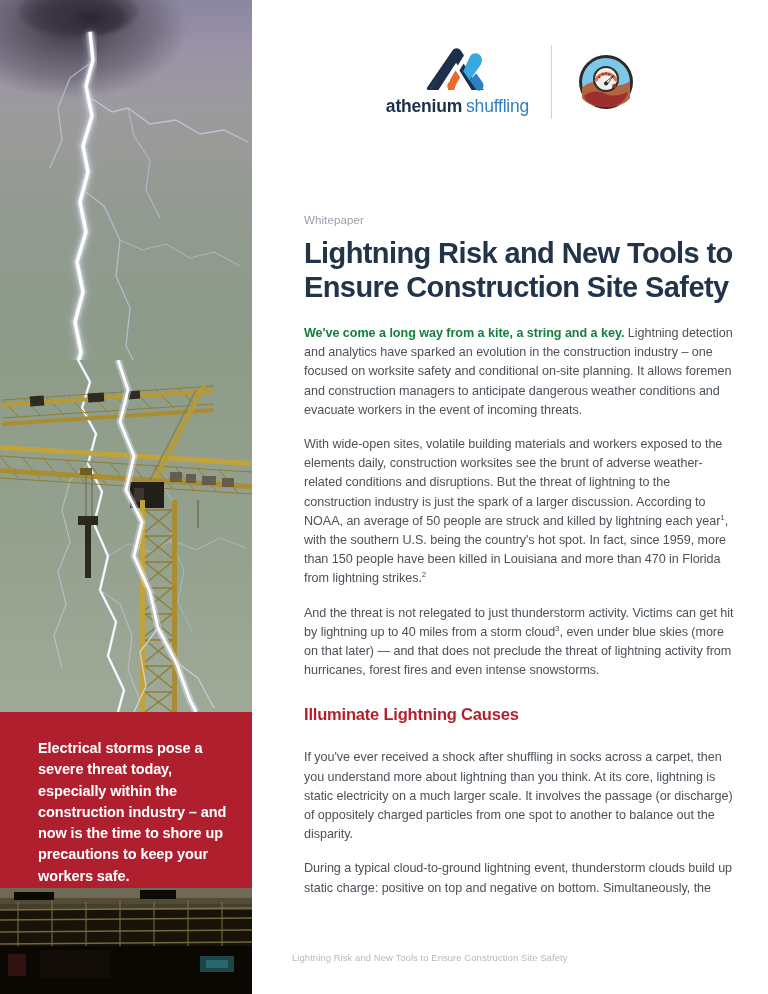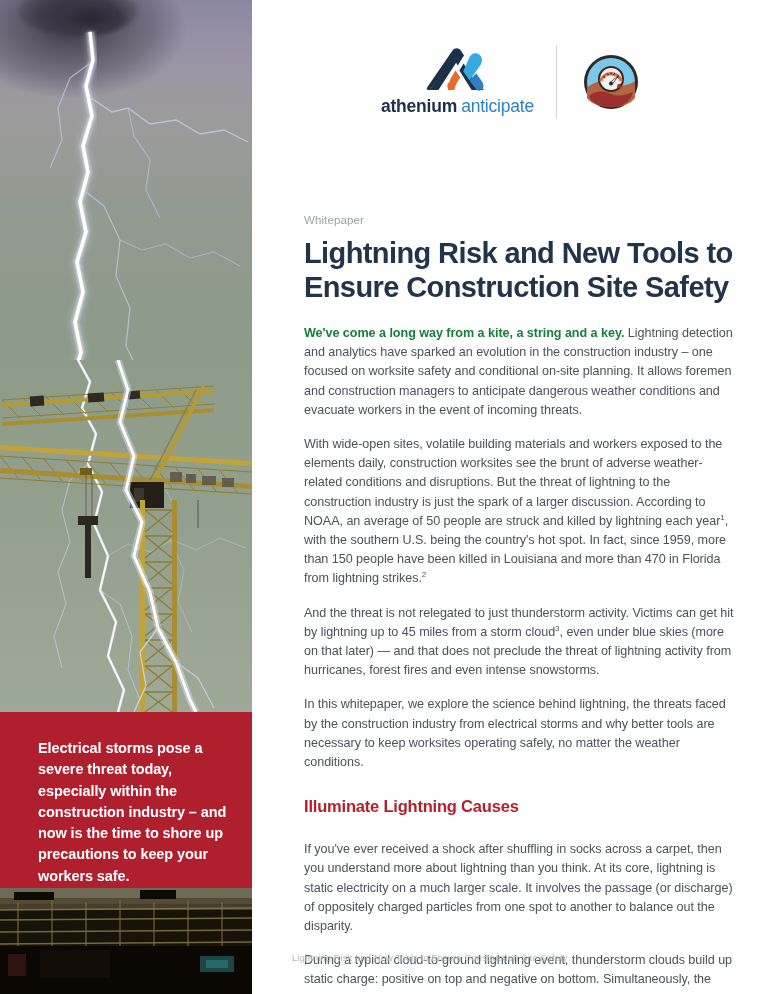--- a/index.html
+++ b/index.html
@@ -448,21 +448,21 @@
           <circle cx="25.2" cy="38" r="3.9" fill="#ea6a2b"></circle>
 
           <path d="M44,8.2 C46.4,4.8 50.9,4.2 53.8,6.9 C56.7,9.6 56.6,14 54.2,17.4
                    L43.6,32.4 L37.2,23.2 Z" fill="#37a8e0"></path>
 
           <path d="M43.6,32.4 L50,41.2 C51.6,43.4 55.4,43 56.8,40.6 C58.2,38.2 57.4,35.4 56,33.4
                    L50.2,25.2 Z" fill="#2f7fc4"></path>
         </svg>
         <div class="logo-wordmark">
           <span class="wm-bold">athenium</span>
-          <span class="wm-light">anticipate</span>
+          <span class="wm-light">shuffling</span>
         </div>
       </div>
       <div class="logo-divider"></div>
       <svg class="badge-mark" viewBox="0 0 56 56">
         <circle cx="28" cy="28" r="27" fill="#2d2a28"></circle>
         <circle cx="28" cy="28" r="24" fill="#7dc7e8"></circle>
         <path d="M4,34 C12,26 22,27 28,30 C34,33 46,32 52,27 L52,44 C48,50 38,53 28,53
                  C18,53 8,50 4,44 Z" fill="#b4643f"></path>
         <path d="M6,42 C14,36 22,37 28,40 C34,43 44,41 50,38 C48,48 39,53 28,53
                  C17,53 8,49 6,42 Z" fill="#9e2f2f"></path>
@@ -482,23 +482,22 @@
     </div>
 
     <div class="article">
       <div class="eyebrow">Whitepaper</div>
       <h1 class="title">Lightning Risk and New Tools to Ensure Construction Site Safety</h1>
 
       <p class="para"><span class="lead-in">We've come a long way from a kite, a string and a key.</span><span> Lightning detection and analytics have sparked an evolution in the construction industry – one focused on worksite safety and conditional on-site planning. It allows foremen and construction managers to anticipate dangerous weather conditions and evacuate workers in the event of incoming threats.</span></p>
 
       <p class="para"><span>With wide-open sites, volatile building materials and workers exposed to the elements daily, construction worksites see the brunt of adverse weather-related conditions and disruptions. But the threat of lightning to the construction industry is just the spark of a larger discussion. According to NOAA, an average of 50 people are struck and killed by lightning each year</span><sup>1</sup><span>, with the southern U.S. being the country's hot spot. In fact, since 1959, more than 150 people have been killed in Louisiana and more than 470 in Florida from lightning strikes.</span><sup>2</sup></p>
 
-      <p class="para"><span>And the threat is not relegated to just thunderstorm activity. Victims can get hit by lightning up to 45 miles from a storm cloud</span><sup>3</sup><span>, even under blue skies (more on that later) — and that does not preclude the threat of lightning activity from hurricanes, forest fires and even intense snowstorms.</span></p>
-
-      <p class="para">In this whitepaper, we explore the science behind lightning, the threats faced by the construction industry from electrical storms and why better tools are necessary to keep worksites operating safely, no matter the weather conditions.</p>
+      <p class="para"><span>And the threat is not relegated to just thunderstorm activity. Victims can get hit by lightning up to 40 miles from a storm cloud</span><sup>3</sup><span>, even under blue skies (more on that later) — and that does not preclude the threat of lightning activity from hurricanes, forest fires and even intense snowstorms.</span></p>
+
 
       <h2 class="section-head">Illuminate Lightning Causes</h2>
 
       <p class="para">If you've ever received a shock after shuffling in socks across a carpet, then you understand more about lightning than you think. At its core, lightning is static electricity on a much larger scale. It involves the passage (or discharge) of oppositely charged particles from one spot to another to balance out the disparity.</p>
 
       <p class="para">During a typical cloud-to-ground lightning event, thunderstorm clouds build up static charge: positive on top and negative on bottom. Simultaneously, the</p>
     </div>
 
     <div class="footer">Lightning Risk and New Tools to Ensure Construction Site Safety</div>
   </div>

